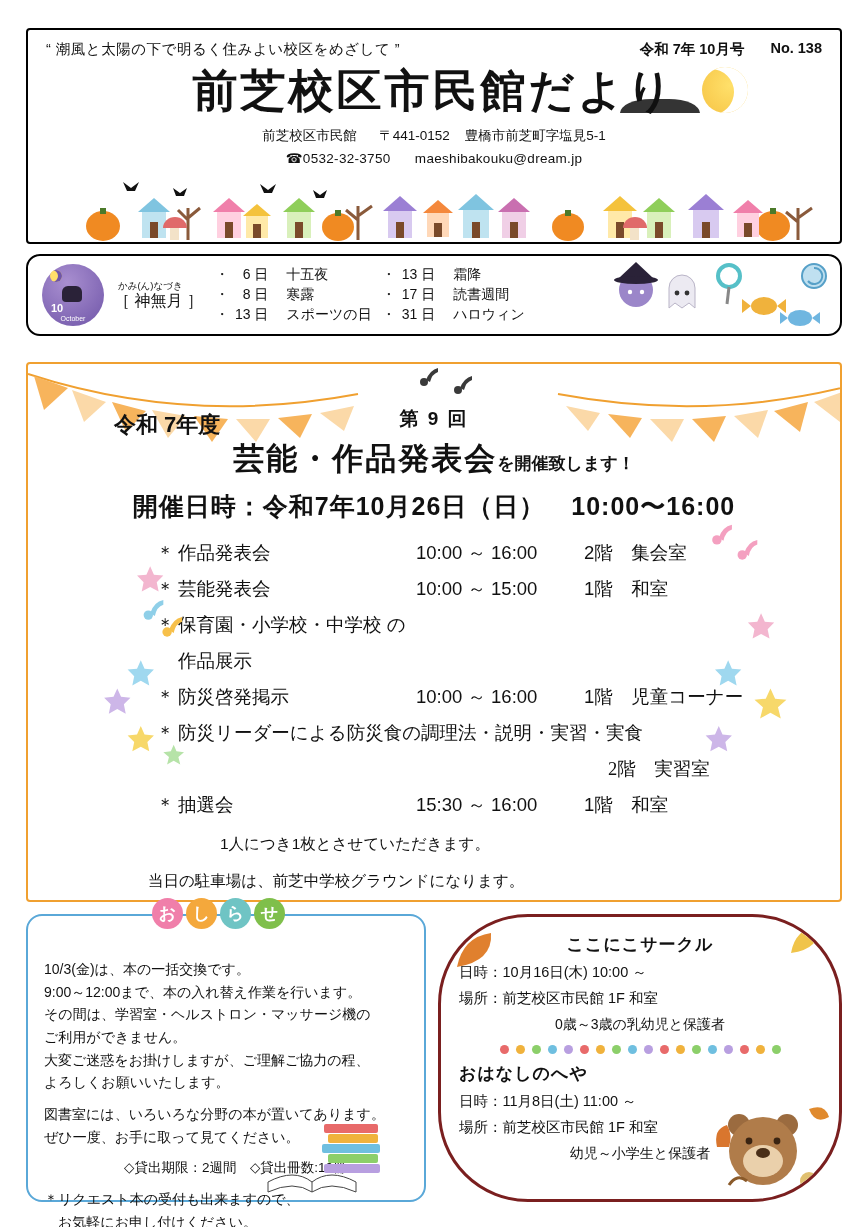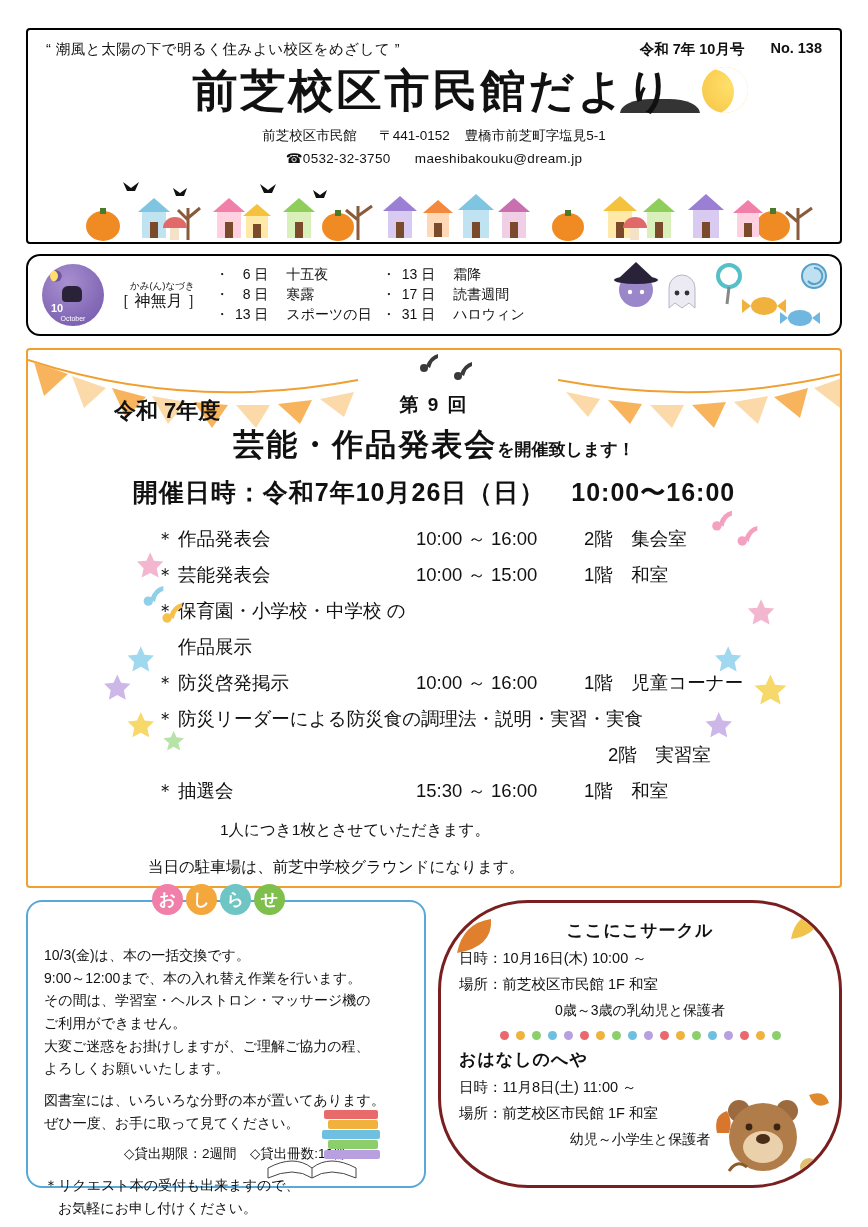--- a/index.html
+++ b/index.html
@@ -68,48 +68,48 @@
     background: radial-gradient(circle at 40% 30%, #a98fd0, #6f55a8);
     position:relative; flex: 0 0 auto; margin-right: 10px;
     color:#fff; font-size:9px;
   }
   .cal-badge .num { position:absolute; left:9px; right:0; bottom: 12px; text-align:left; font-size: 11px; font-weight:bold;}
   .cal-badge .mon { position:absolute; left:0; right:0; bottom: 4px; text-align:center; font-size: 7px; }
   .cal-badge .bmoon { position:absolute; left: 8px; top: 6px; width:12px; height:12px; border-radius:50%;
      background:#ffe06a; box-shadow: inset -4px 0 0 0 #6f55a8;}
   .cal-badge .cat { position:absolute; left: 20px; bottom: 24px; width:20px;height:16px;background:#2a2238;border-radius:6px 6px 4px 4px;}
   .cal-kanji { font-size: 15px; margin-right: 12px; line-height:1.2; }
-  .cal-kanji .ruby { font-size: 9.5px; display:block; margin-left:16px; }
+  .cal-kanji .ruby { font-size: 9.5px; display:block; margin-left:4px; }
   .cal-kanji .name { font-size: 16px; }
   .cal-list { display:grid; grid-template-columns: auto auto auto auto auto auto; gap: 2px 10px; font-size: 14px; }
   .cal-list .dot { width:10px; text-align:center; }
   .cal-list .d { text-align:right; min-width: 26px; }
   .cal-list .label { padding-left: 8px; }
   .cal-deco { position:absolute; right: 6px; top: 4px; height: 72px; width: 220px; }
 
   
   .main-box {
     border: 2px solid #f0a030; border-radius: 4px;
-    margin-top: 12px; height: 540px; position: relative;
+    margin-top: 26px; height: 540px; position: relative;
     background: #fff; overflow:hidden;
   }
   .bunting { position:absolute; top:0; left:0; right:0; height: 90px; }
   .year { position:absolute; left: 86px; top: 46px; font-size: 22px; font-weight:bold; }
   .ttl1 { text-align:center; margin-top: 42px; font-size: 19px; font-weight:bold; letter-spacing:2px;}
   .ttl2 { text-align:center; font-size: 31px; font-weight:bold; letter-spacing: 2px; margin-top: 6px;}
   .ttl2 .sub { font-size: 17px; font-weight:bold; letter-spacing:0; }
   .datetime { text-align:center; font-size: 25px; font-weight:bold; margin-top: 10px; letter-spacing: 1px;}
   .prog { margin: 12px 0 0 128px; font-size: 18.5px; line-height: 1.95; }
   .prog .line { display:flex; }
   .prog .star { width: 22px; }
   .prog .nm { width: 238px; }
   .prog .tm { width: 168px; }
   .prog .pl { }
   .prog .line.wide .nm { width: auto; }
-  .prog .indent-right { margin-left: 452px; }
+  .prog .indent-right { margin-left: 452px; font-family: Liberation Serif, serif; }
   .lottery { margin: 8px 0 0 192px; font-size: 15.5px; line-height:1.6; }
   .hl { background: linear-gradient(transparent 62%, #b7e06a 62%, #b7e06a 92%, transparent 92%); }
   .notes { margin: 12px 0 0 120px; font-size: 15.5px; line-height: 1.7; }
 
   
   .bottom { display:flex; gap: 12px; margin-top: 12px; height: 288px; }
   .notice {
     flex: 0 0 400px; border: 2px solid #5aa8d8; border-radius: 16px;
     position:relative; padding: 42px 16px 10px 16px; font-size: 14px; line-height: 1.62;
   }

